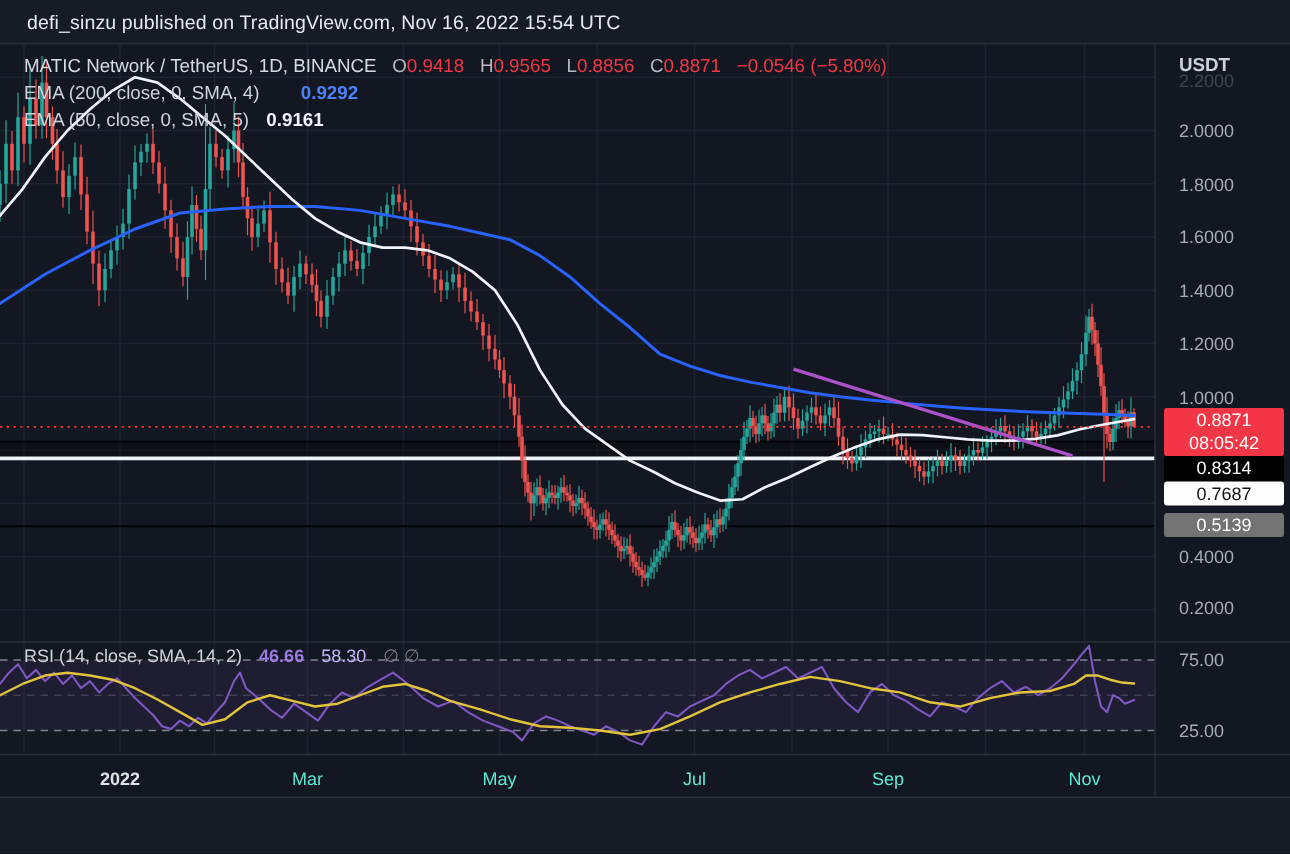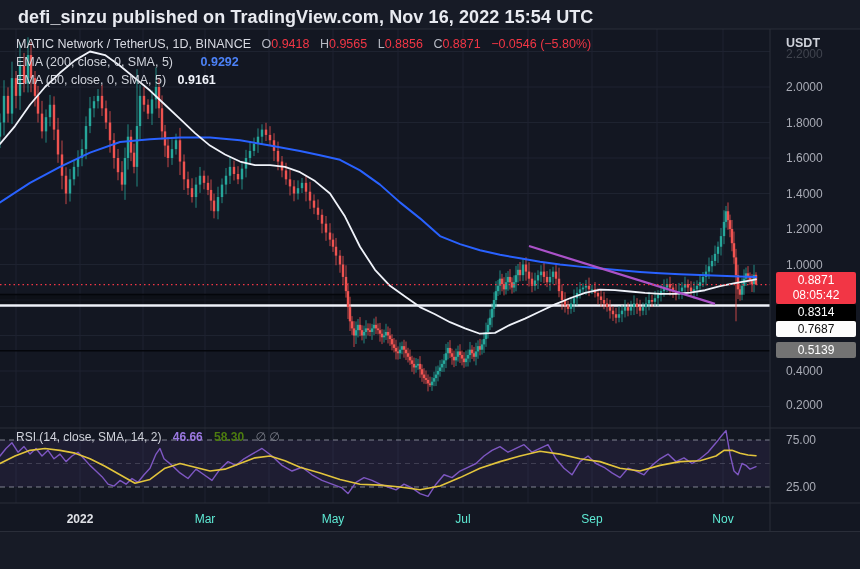--- a/index.html
+++ b/index.html
@@ -1,32 +1,32 @@
 <!DOCTYPE html>
 <html><head>
 <meta charset="utf-8">
 <style>
   html,body{margin:0;padding:0;background:#131722;}
   #app{position:relative;width:860px;height:569px;overflow:hidden;
        font-family:"Liberation Sans","DejaVu Sans",sans-serif;
        background:#131722;color:#d1d4dc;-webkit-font-smoothing:antialiased;}
   .abs{position:absolute;}
   #header-strip{left:0;top:0;width:860px;height:29px;background:#171b26;}
-  #header-text{left:18px;top:7px;font-size:18px;font-weight:700;color:#e8eaf0;letter-spacing:.1px;}
+  #header-text{left:18px;top:7px;font-size:13px;font-weight:400;color:#e8eaf0;letter-spacing:.1px;}
   #chart-svg{left:0;top:0;}
   .legend-line{left:16px;font-size:12.5px;white-space:nowrap;}
   .legend-sym{color:#d8dae2;}
   .ohlc-k{color:#b7bac4;margin-left:7px;}
   .ohlc-v{color:#f23645;}
   .legend-change{color:#f23645;margin-left:7px;}
   .legend-label{color:#cfd2da;}
   .val-blue{color:#4c82f7;margin-left:24px;font-weight:700;}
   .val-white{color:#f0f3fa;margin-left:8px;font-weight:700;}
   .val-purple{color:#9b79e2;margin-left:8px;font-weight:700;}
-  .val-yellow{color:#4d7c0f;margin-left:8px;font-weight:700;}
+  .val-yellow{color:#c4b5fd;margin-left:8px;font-weight:400;}
   .val-muted{color:#787b86;margin-left:8px;font-size:12px;}
   #axis-unit{left:786px;top:36px;font-size:12.5px;color:#cfd2da;font-weight:700;}
   #axis-ghost{left:786px;top:47px;font-size:12px;color:#b2b5be;opacity:.28;}
   .price-tick{left:786px;font-size:12px;color:#a8abb5;}
   .rsi-tick{left:786px;font-size:12px;color:#a8abb5;}
   .time-tick{top:512px;font-size:12px;color:#5eead4;transform:translateX(-50%);}
   .time-tick.year{font-weight:700;color:#dfe1e6;}
   .badge{left:776px;width:80px;text-align:center;font-size:12px;border-radius:2px;}
   #badge-price{top:272px;height:31px;background:#f23645;color:#fff;line-height:15px;padding-top:1px;}
   #badge-l1{top:304px;height:28px;background:#000;color:#fff;line-height:16px;}
@@ -626,21 +626,21 @@
 
   <div class="abs legend-line" style="top:37px">
     <span class="legend-sym">MATIC Network / TetherUS, 1D, BINANCE</span>
     <span class="ohlc-k">O</span><span class="ohlc-v">0.9418</span>
     <span class="ohlc-k">H</span><span class="ohlc-v">0.9565</span>
     <span class="ohlc-k">L</span><span class="ohlc-v">0.8856</span>
     <span class="ohlc-k">C</span><span class="ohlc-v">0.8871</span>
     <span class="legend-change">−0.0546 (−5.80%)</span>
   </div>
   <div class="abs legend-line" style="top:55px">
-    <span class="legend-label">EMA (200, close, 0, SMA, 5)</span>
+    <span class="legend-label">EMA (200, close, 0, SMA, 4)</span>
     <span class="val-blue">0.9292</span>
   </div>
   <div class="abs legend-line" style="top:73px">
     <span class="legend-label">EMA (50, close, 0, SMA, 5)</span>
     <span class="val-white">0.9161</span>
   </div>
 
   <div class="abs legend-line" style="top:430px;font-size:12px">
     <span class="legend-label">RSI (14, close, SMA, 14, 2)</span>
     <span class="val-purple">46.66</span>

